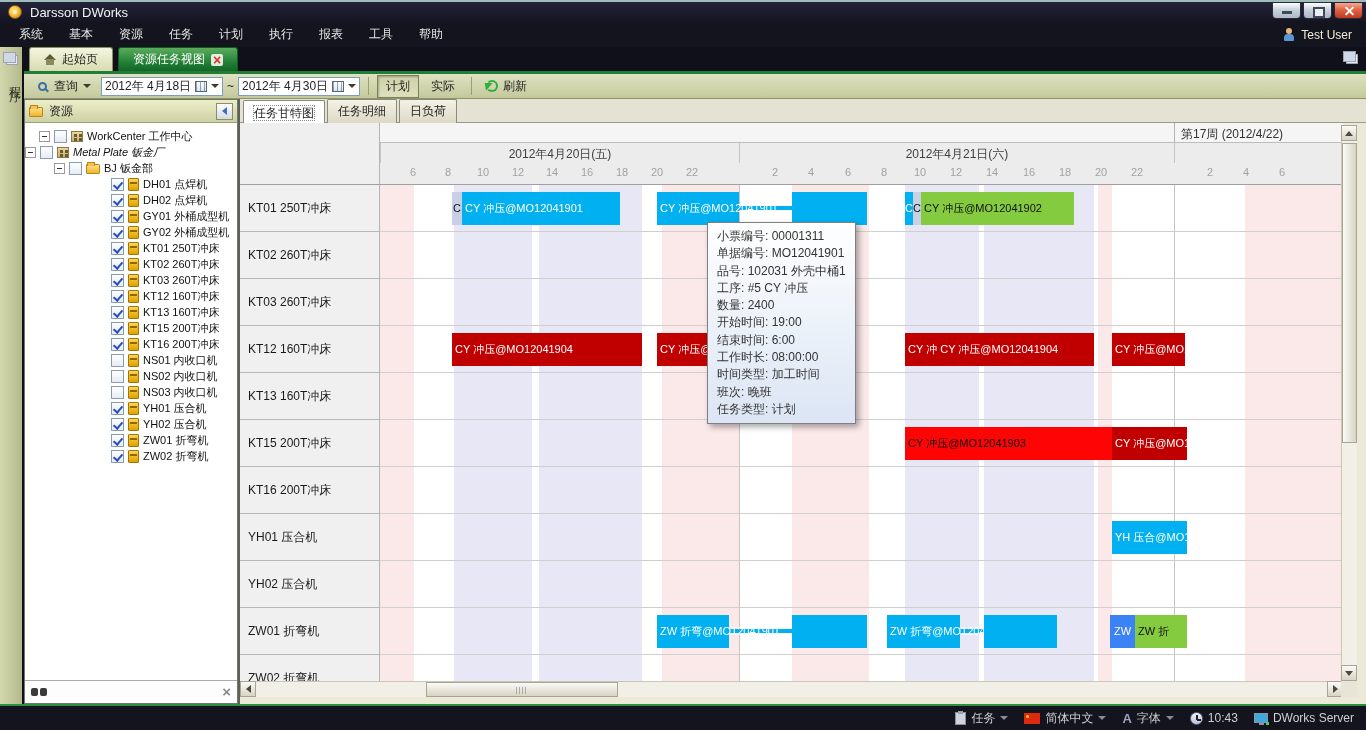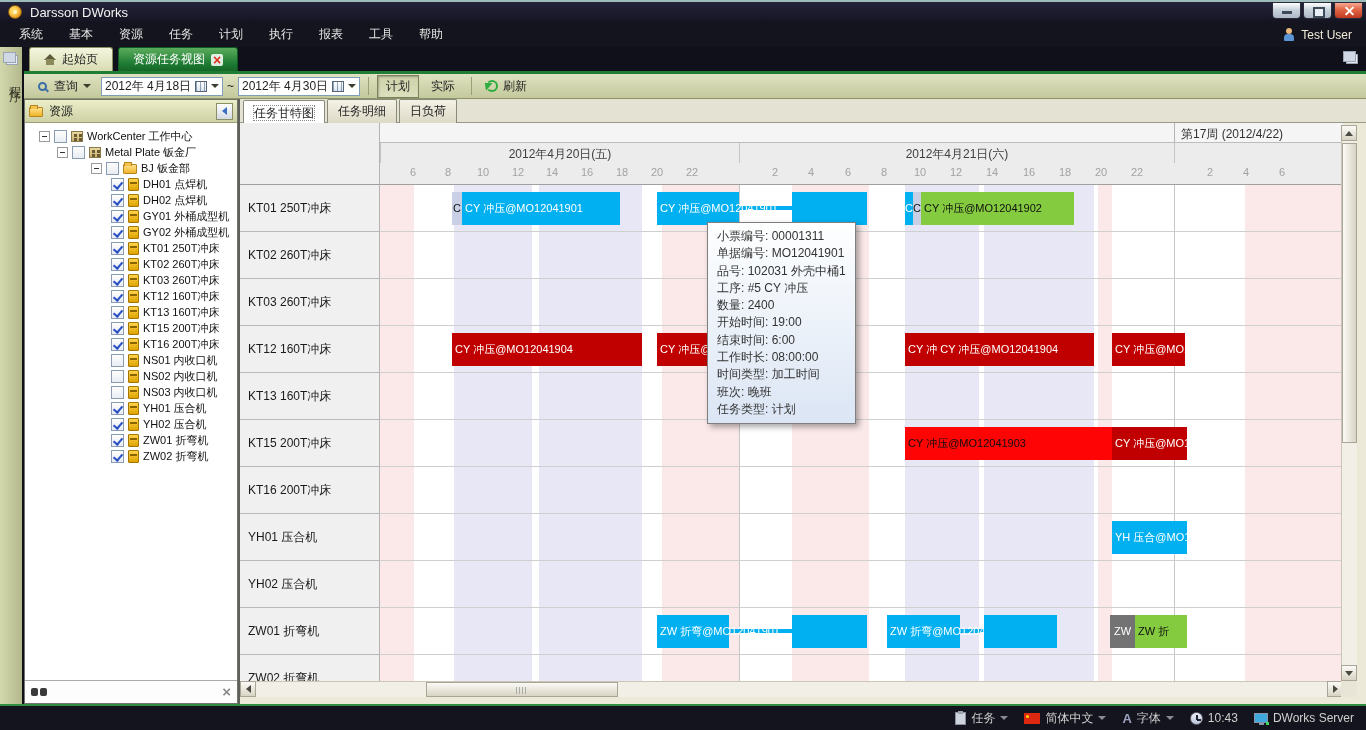--- a/index.html
+++ b/index.html
@@ -253,27 +253,27 @@
         <span class="tri-left"></span>
       </span>
   </div>
   <div class="lp-tree" id="tree">
       <div class="tree-row" style="padding-left: 14px;">
         <span class="exp-box"></span>
         <span class="cbx"></span>
         <span class="bldg-ic"></span>
         <span>WorkCenter 工作中心</span>
       </div>
-      <div class="tree-row" style="padding-left: 32px;">
+      <div class="tree-row" style=" font-style: italic;">
         <span class="exp-box"></span>
         <span class="cbx"></span>
         <span class="bldg-ic"></span>
         <span>Metal Plate 钣金厂</span>
       </div>
-      <div class="tree-row" style="padding-left: 66px;">
+      <div class="tree-row" style="padding-left: 29px;">
         <span class="exp-box"></span>
         <span class="cbx"></span>
         <span class="folder-ic"></span>
         <span>BJ 钣金部</span>
       </div>
       <div class="tree-row" style="padding-left: 86px;">
         <span class="cbx checked"></span>
         <span class="machine-ic"></span>
         <span>DH01 点焊机</span>
       </div>
@@ -465,21 +465,21 @@
           <div class="bar" style="left: 732px; width: 75px; background: rgb(0, 176, 240);">YH 压合@MO1</div>
         </div>
         <div class="g-row" style="top: 376px;"></div>
         <div class="g-row" style="top: 423px;">
           <div class="bar" style="left: 277px; width: 72px; background: rgb(0, 176, 240);">ZW 折弯@MO12041901</div>
           <div class="tlink" style="left: 349px; width: 63px; background: rgb(0, 176, 240);"></div>
           <div class="bar" style="left: 412px; width: 75px; background: rgb(0, 176, 240);"></div>
           <div class="bar" style="left: 507px; width: 73px; background: rgb(0, 176, 240);">ZW 折弯@MO12041901</div>
           <div class="tlink" style="left: 580px; width: 24px; background: rgb(0, 176, 240);"></div>
           <div class="bar" style="left: 604px; width: 73px; background: rgb(0, 176, 240);"></div>
-          <div class="bar tiny" style="left: 730px; width: 25px; background: #737373;">ZW</div>
+          <div class="bar tiny" style="left: 730px; width: 25px; background: #3b82f6;">ZW</div>
           <div class="bar dark-text" style="left: 755px; width: 52px; background: rgb(132, 203, 63);">ZW 折</div>
         </div>
         <div class="g-row" style="top: 470px;"></div>
       </div>
     <div class="g-tooltip" id="tooltip">
         <div>小票编号: 00001311</div>
         <div>单据编号: MO12041901</div>
         <div>品号: 102031 外壳中桶1</div>
         <div>工序: #5  CY 冲压</div>
         <div>数量: 2400</div>

